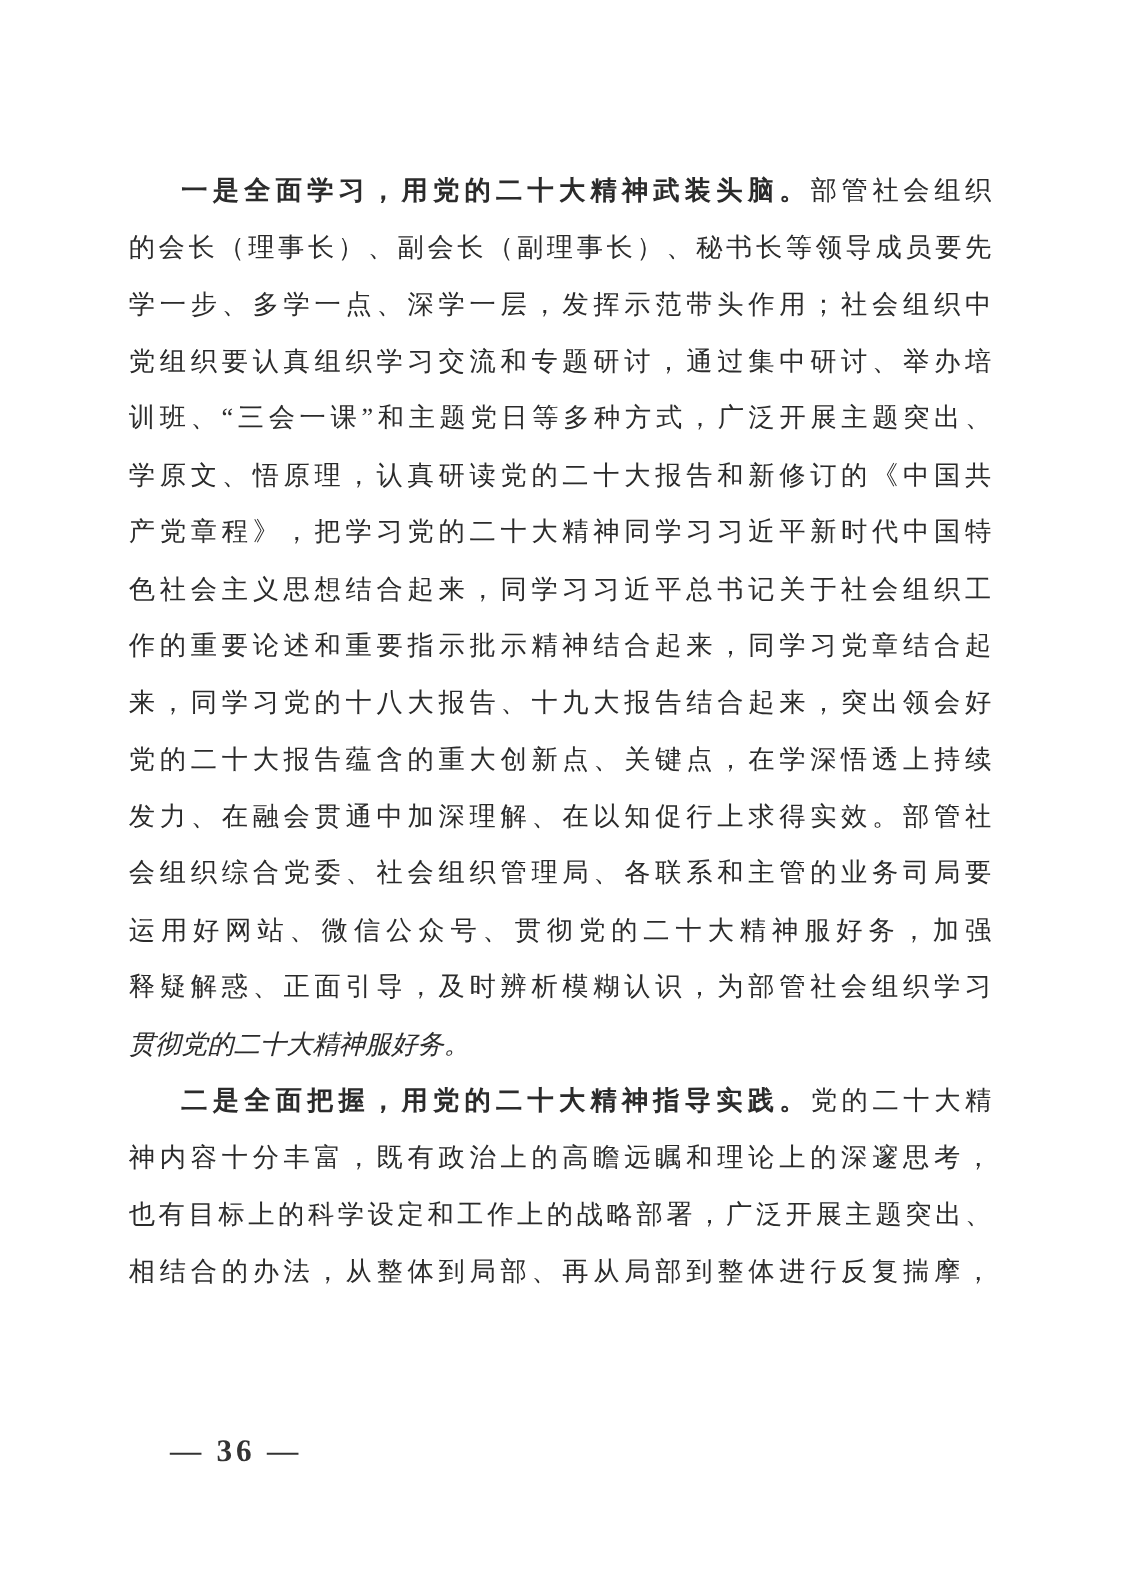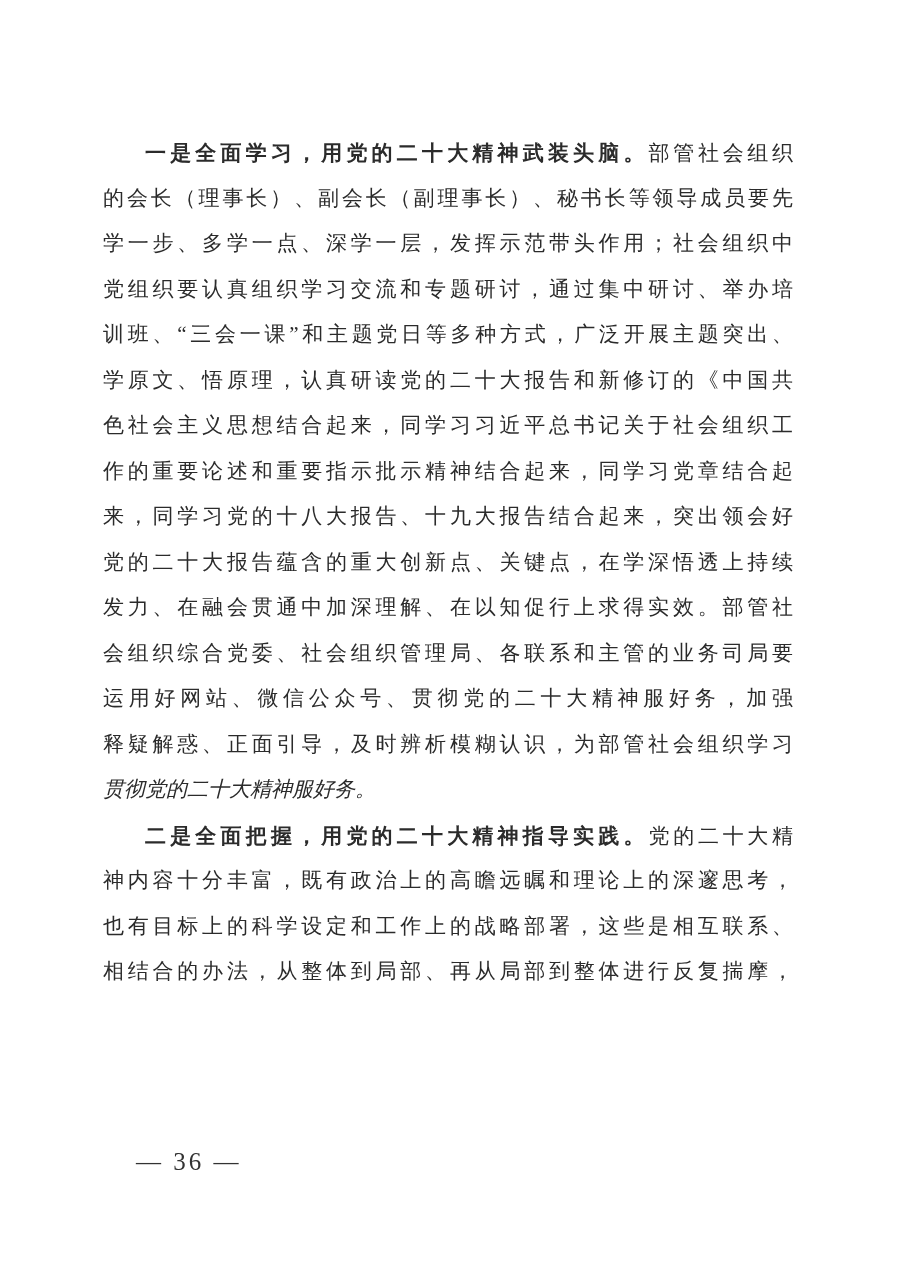--- a/index.html
+++ b/index.html
@@ -45,45 +45,47 @@
     letter-spacing: 0.5px;
   }
   #page-number {
     position: absolute;
     left: 136px;
     top: 1146px;
     font-size: 25px;
     letter-spacing: 3px;
     line-height: 32px;
     white-space: nowrap;
+    font-weight: bold;
   }
 </style>
 </head>
 <body>
 
 <div class="page" style="background: rgb(255, 255, 255);">
   <div id="text-block" style="color: rgb(43, 43, 43);">
       <div>
         <div class="line indent"><span class="lead">一是全面学习，用党的二十大精神武装头脑。</span>部管社会组织</div>
         <div class="line">的会长（理事长）、副会长（副理事长）、秘书长等领导成员要先</div>
         <div class="line">学一步、多学一点、深学一层，发挥示范带头作用；社会组织中</div>
         <div class="line">党组织要认真组织学习交流和专题研讨，通过集中研讨、举办培</div>
         <div class="line">训班、“三会一课”和主题党日等多种方式，广泛开展主题突出、</div>
         <div class="line">学原文、悟原理，认真研读党的二十大报告和新修订的《中国共</div>
+        <div class="line">产党章程》，把学习党的二十大精神同学习习近平新时代中国特</div>
         <div class="line">色社会主义思想结合起来，同学习习近平总书记关于社会组织工</div>
         <div class="line">作的重要论述和重要指示批示精神结合起来，同学习党章结合起</div>
         <div class="line">来，同学习党的十八大报告、十九大报告结合起来，突出领会好</div>
         <div class="line">党的二十大报告蕴含的重大创新点、关键点，在学深悟透上持续</div>
         <div class="line">发力、在融会贯通中加深理解、在以知促行上求得实效。部管社</div>
         <div class="line">会组织综合党委、社会组织管理局、各联系和主管的业务司局要</div>
         <div class="line">运用好网站、微信公众号、贯彻党的二十大精神服好务，加强</div>
         <div class="line">释疑解惑、正面引导，及时辨析模糊认识，为部管社会组织学习</div>
         <div class="line short">贯彻党的二十大精神服好务。</div>
       </div>
       <div>
         <div class="line indent"><span class="lead">二是全面把握，用党的二十大精神指导实践。</span>党的二十大精</div>
         <div class="line">神内容十分丰富，既有政治上的高瞻远瞩和理论上的深邃思考，</div>
-        <div class="line">也有目标上的科学设定和工作上的战略部署，这些是相互联系、</div>
+        <div class="line">也有目标上的科学设定和工作上的战略部署，广泛开展主题突出、</div>
         <div class="line">相结合的办法，从整体到局部、再从局部到整体进行反复揣摩，</div>
       </div>
     </div>
   <div id="page-number" style="color: rgb(51, 51, 51);">— 36 —</div>
 </div>
 
 </body></html>

